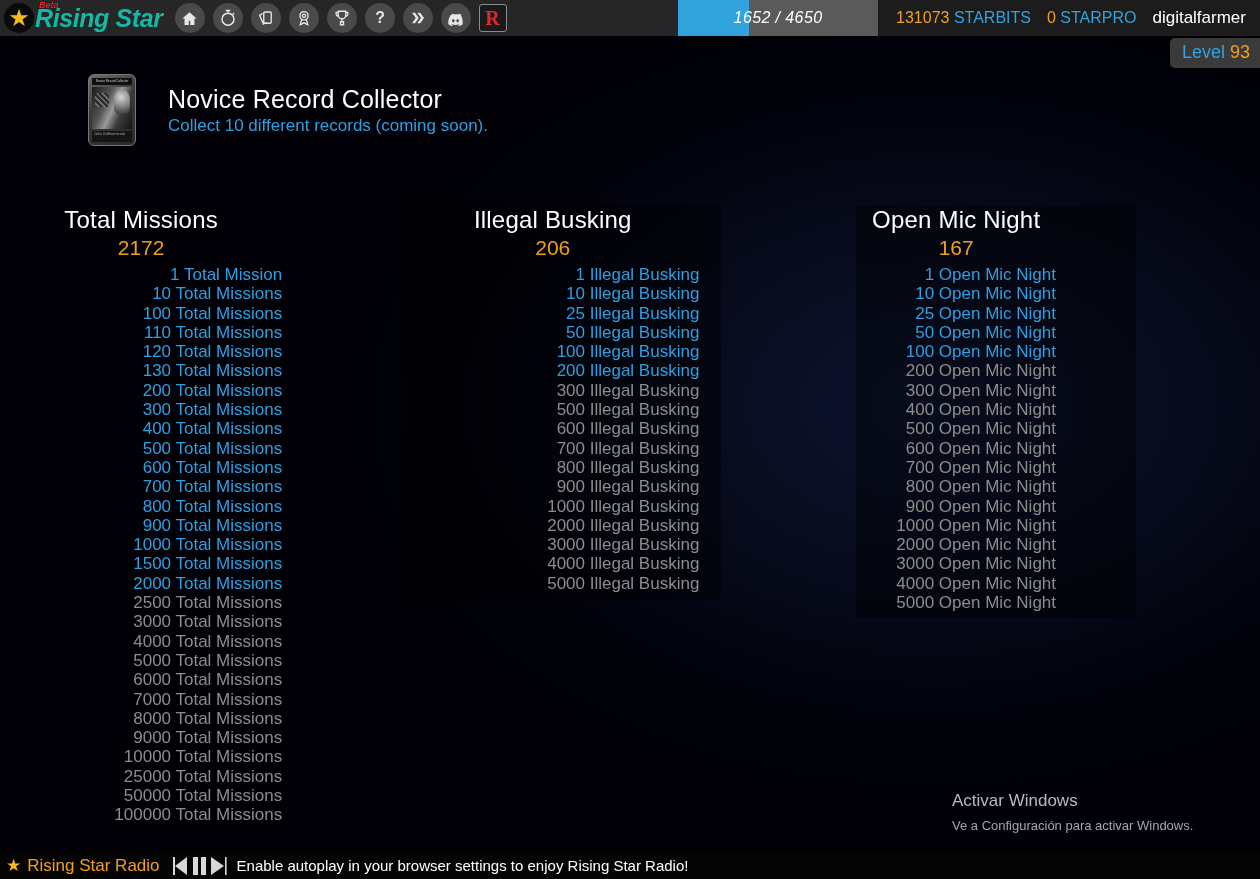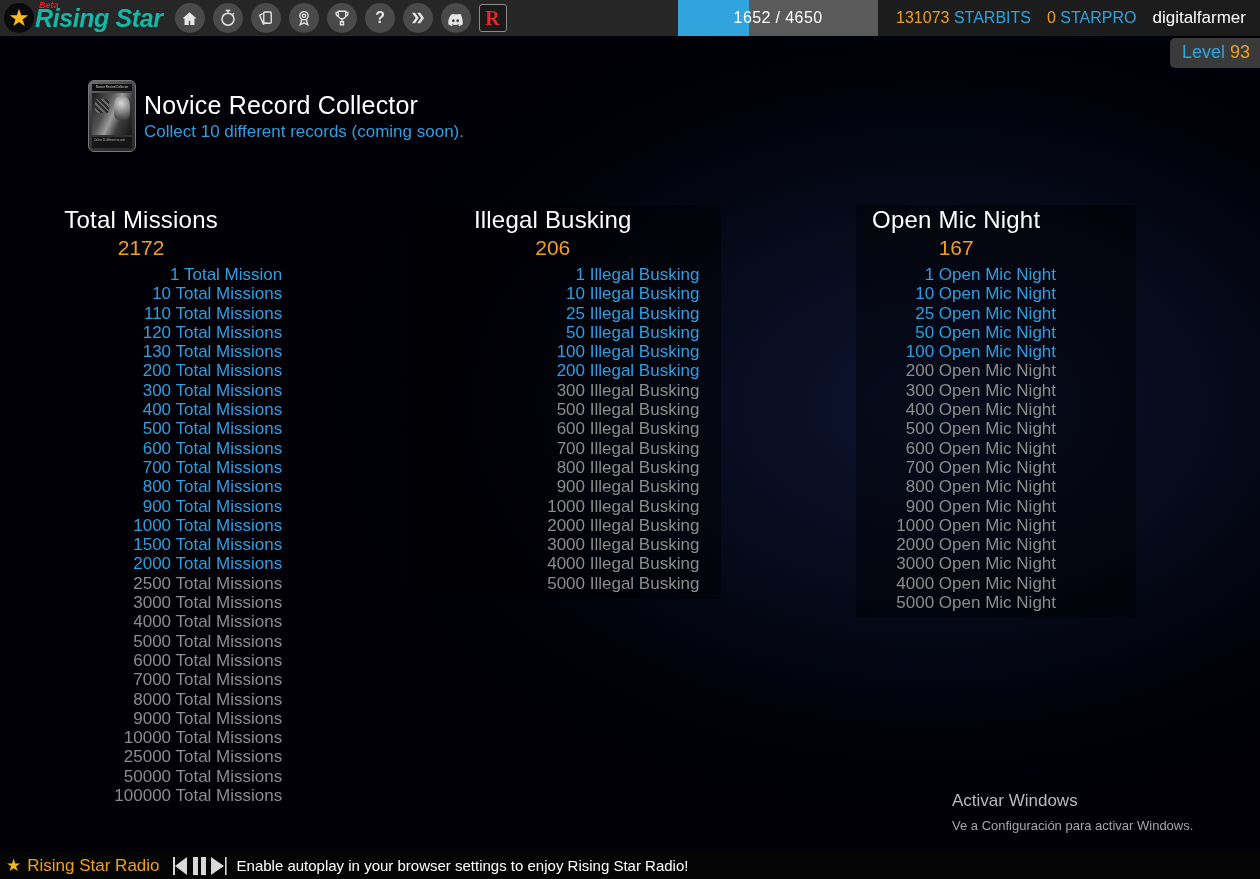--- a/index.html
+++ b/index.html
@@ -70,21 +70,21 @@
     background: #5a5a5a; overflow: hidden;
     display: flex; align-items: center; justify-content: center;
     cursor: pointer;
   }
   .progress .fill {
     position: absolute; left: 0; top: 0; bottom: 0;
     width: 35.5%; background: #31a3dd;
   }
   .progress .ptxt {
     position: relative; z-index: 2; color: #fff;
-    font-size: 16px; letter-spacing: .4px;
+    font-size: 16px; letter-spacing: .4px; font-style: italic;
   }
   .nav-stats {
     display: flex; align-items: center; gap: 16px;
     height: 36px; background: #1c1c1c;
     padding: 0 14px 0 18px;
   }
   .stat { font-size: 16px; white-space: nowrap; }
   .stat .num { color: #f0a020; }
   .stat .lbl { color: #31a3dd; }
   .username { color: #ffffff; font-size: 17px; white-space: nowrap; }
@@ -93,22 +93,22 @@
     position: absolute; top: 38px; right: 0;
     background: #3a3a3a;
     border-radius: 5px 0 0 5px;
     padding: 4px 10px 5px 12px;
     font-size: 18px; white-space: nowrap; z-index: 25; margin-left: 26px;
   }
   .level-badge .lw { color: #31a3dd; }
   .level-badge .lv { color: #f0a020; }
   
   .ach-banner {
-    position: absolute; left: 88px; top: 80px;
-    display: flex; align-items: center; gap: 8px; justify-content: center;
+    position: absolute; left: 88px; top: 74px;
+    display: flex; align-items: center; gap: 32px; justify-content: center;
   }
   .card-thumb {
     width: 48px; height: 72px; border-radius: 6px;
     background: linear-gradient(150deg,#6e6e6e 0%,#3a3a3a 40%,#2a2a2a 100%);
     border: 1px solid #777; padding: 3px;
     display: flex; flex-direction: column; gap: 2px;
     position: relative; overflow: hidden; flex: 0 0 auto;
   }
   .card-thumb .ct-title {
     height: 7px; background: #111;
@@ -288,20 +288,21 @@
   </div>
 
   <div class="columns">
 
     <div class="col c1">
       <div class="col-head">Total Missions</div>
       <div class="col-count">2172</div>
       <div class="ach-list">
           <div class="ach-item done">1 Total Mission</div>
           <div class="ach-item done">10 Total Missions</div>
+          <div class="ach-item done">100 Total Missions</div>
           <div class="ach-item done">110 Total Missions</div>
           <div class="ach-item done">120 Total Missions</div>
           <div class="ach-item done">130 Total Missions</div>
           <div class="ach-item done">200 Total Missions</div>
           <div class="ach-item done">300 Total Missions</div>
           <div class="ach-item done">400 Total Missions</div>
           <div class="ach-item done">500 Total Missions</div>
           <div class="ach-item done">600 Total Missions</div>
           <div class="ach-item done">700 Total Missions</div>
           <div class="ach-item done">800 Total Missions</div>

